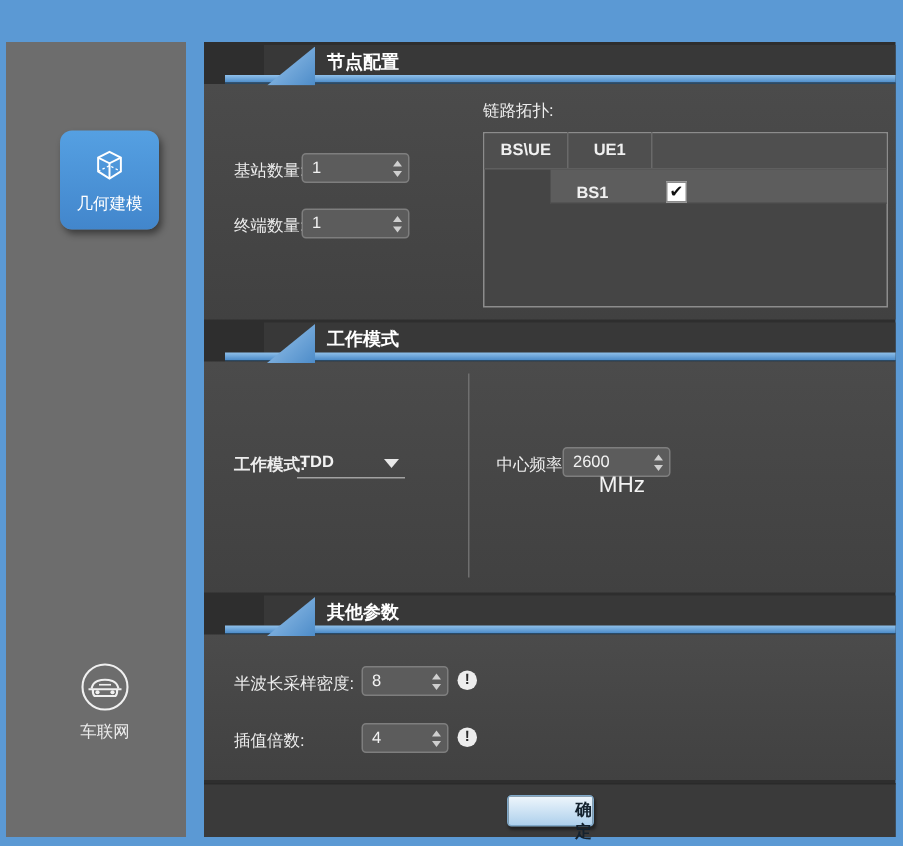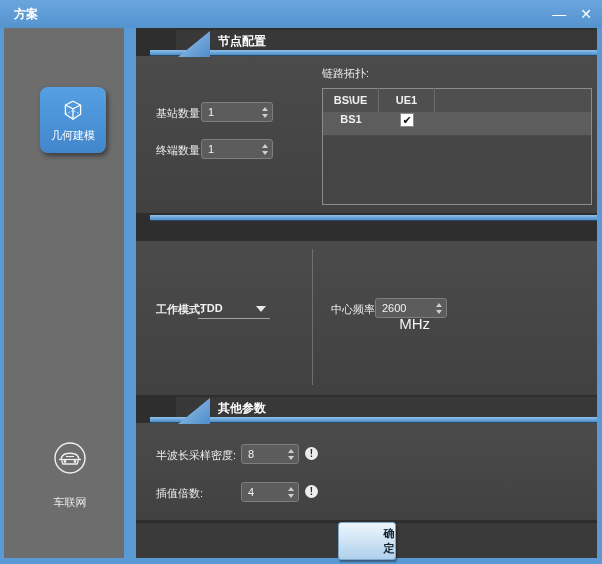--- a/index.html
+++ b/index.html
@@ -47,72 +47,65 @@
   .spin-unit{position:absolute;right:16px;top:16px;line-height:18px;font-size:15px;color:#f2f2f2;}
   .spinner{position:absolute;right:1px;top:0;bottom:0;width:13px;display:flex;flex-direction:column;
            align-items:center;justify-content:center;gap:3px;cursor:pointer;}
   .tri-up{width:0;height:0;border-left:3px solid transparent;border-right:3px solid transparent;border-bottom:4px solid #cfcfcf;}
   .tri-down{width:0;height:0;border-left:3px solid transparent;border-right:3px solid transparent;border-top:4px solid #cfcfcf;}
 
   
   .topo-panel{position:absolute;left:186px;top:32px;width:270px;height:117px;border:1px solid #8c8c8c;background:#454545;}
   .topo-hrow{display:flex;height:24px;background:#4f4f4f;border-bottom:1px solid #5f5f5f;align-items:flex-end;}
   .topo-hcell{width:56px;text-align:center;line-height:24px;font-size:11px;font-weight:bold;color:#f0f0f0;border-right:1px solid #6a6a6a;}
-  .topo-row{display:flex;height:23px;background:#5d5d5d;border-bottom:1px solid #4a4a4a;align-items:flex-start;}
+  .topo-row{display:flex;height:23px;background:#5d5d5d;border-bottom:1px solid #4a4a4a;align-items:flex-end;margin-left:44px;}
   .topo-rcell{width:56px;text-align:center;font-size:11px;font-weight:bold;color:#f0f0f0;}
   .chk-wrap{width:56px;display:flex;justify-content:center;}
   .checkbox{width:14px;height:14px;background:#ffffff;border:1px solid #8a8a8a;color:#111111;
             font-size:11px;line-height:13px;text-align:center;cursor:pointer;}
 
   
   .vdivider{position:absolute;left:176px;top:8px;bottom:10px;width:1px;background:#6f6f6f;}
   .dropdown{position:absolute;left:62px;top:58px;width:72px;height:20px;border-bottom:1px solid #a2a2a2;cursor:pointer;}
   .dd-val{position:absolute;left:2px;top:0;font-size:11px;font-weight:bold;color:#f2f2f2;line-height:18px;}
   .dd-arrow{position:absolute;right:4px;top:7px;width:0;height:0;border-left:5px solid transparent;border-right:5px solid transparent;border-top:6px solid #e8e8e8;}
 
   
   .info-icon{position:absolute;width:13px;height:13px;border-radius:50%;background:#ededed;color:#2b2b2b;
              font-size:10px;font-weight:bold;text-align:center;line-height:13px;cursor:pointer;}
 
   
   .footer{position:absolute;left:0;top:494px;width:461px;height:36px;background:#3a3a3a;border-top:1px solid #2a2a2a;
           display:flex;align-items:center;justify-content:center;}
-  .confirm-btn{width:58px;height:38px;background:linear-gradient(#eef6fc,#aed0ec);border:1px solid #7fa8c8;
+  .confirm-btn{width:58px;height:21px;background:linear-gradient(#eef6fc,#aed0ec);border:1px solid #7fa8c8;
                border-radius:3px;font-size:11px;font-weight:bold;color:#14222e;cursor:pointer;
                box-shadow:1px 2px 2px rgba(0,0,0,.4);padding-left:45px;}
 </style>
 </head>
 <body>
 
 <div class="window">
 
-  <div class="titlebar">
-    <span class="title">方案</span>
-    <div class="winbtns">
-      <span class="winbtn">—</span>
-      <span class="winbtn">✕</span>
-    </div>
-  </div>
 
   <div class="sidebar">
 
     <div class="tile">
       <span>
         <svg class="icon-svg" width="26" height="26" viewBox="0 0 24 24" fill="none" stroke="#ffffff" stroke-width="1.2">
           <path d="M12 3 L19 6.5 L19 15 L12 19.5 L5 15 L5 6.5 Z"></path>
           <path d="M5 6.5 L12 10 L19 6.5"></path>
           <path d="M12 10 L12 19.5"></path>
           <path d="M5 15 L12 11.5 L19 15" stroke-dasharray="1.5 1.5" stroke-width="0.8"></path>
         </svg>
       </span>
       <span class="lbl">几何建模</span>
     </div>
 
 
-    <div class="side-item" style="top:412px;gap:19px;">
+    <div class="side-item" style="top:412px;gap:4px;">
       <span>
         <svg class="icon-svg" width="36" height="36" viewBox="0 0 36 36" fill="none" stroke="#f0f0f0" stroke-width="1.4">
           <circle cx="18" cy="18" r="15"></circle>
           <path d="M9 19 q1 -4 4 -5 q5 -1.6 10 0 q3 1 4 5"></path>
           <path d="M7 19.5 h22" stroke-width="1.2"></path>
           <path d="M10 19.5 q-0.5 3 1 4.5 h14 q1.5 -1.5 1 -4.5"></path>
           <circle cx="13" cy="21.5" r="1.4" fill="#f0f0f0" stroke="none"></circle>
           <circle cx="23" cy="21.5" r="1.4" fill="#f0f0f0" stroke="none"></circle>
           <path d="M14 16.5 h8" stroke-width="1.1"></path>
         </svg>
@@ -161,20 +154,24 @@
             <div class="chk-wrap">
               <div class="checkbox">✔</div>
             </div>
           </div>
         </div>
 
       </div>
     </div>
 
     <div class="section" id="sec-mode">
+      <div class="sec-head">
+        <div class="sec-tri"></div>
+        <span class="sec-title">工作模式</span>
+      </div>
       <div class="sec-bar"></div>
       <div class="sec-body">
         <div class="vdivider"></div>
 
         <span class="field-label" style="left:20px;top:61px;font-weight:bold;">工作模式:</span>
         <div class="dropdown">
           <span class="dd-val">TDD</span>
           <div class="dd-arrow"></div>
         </div>
 

